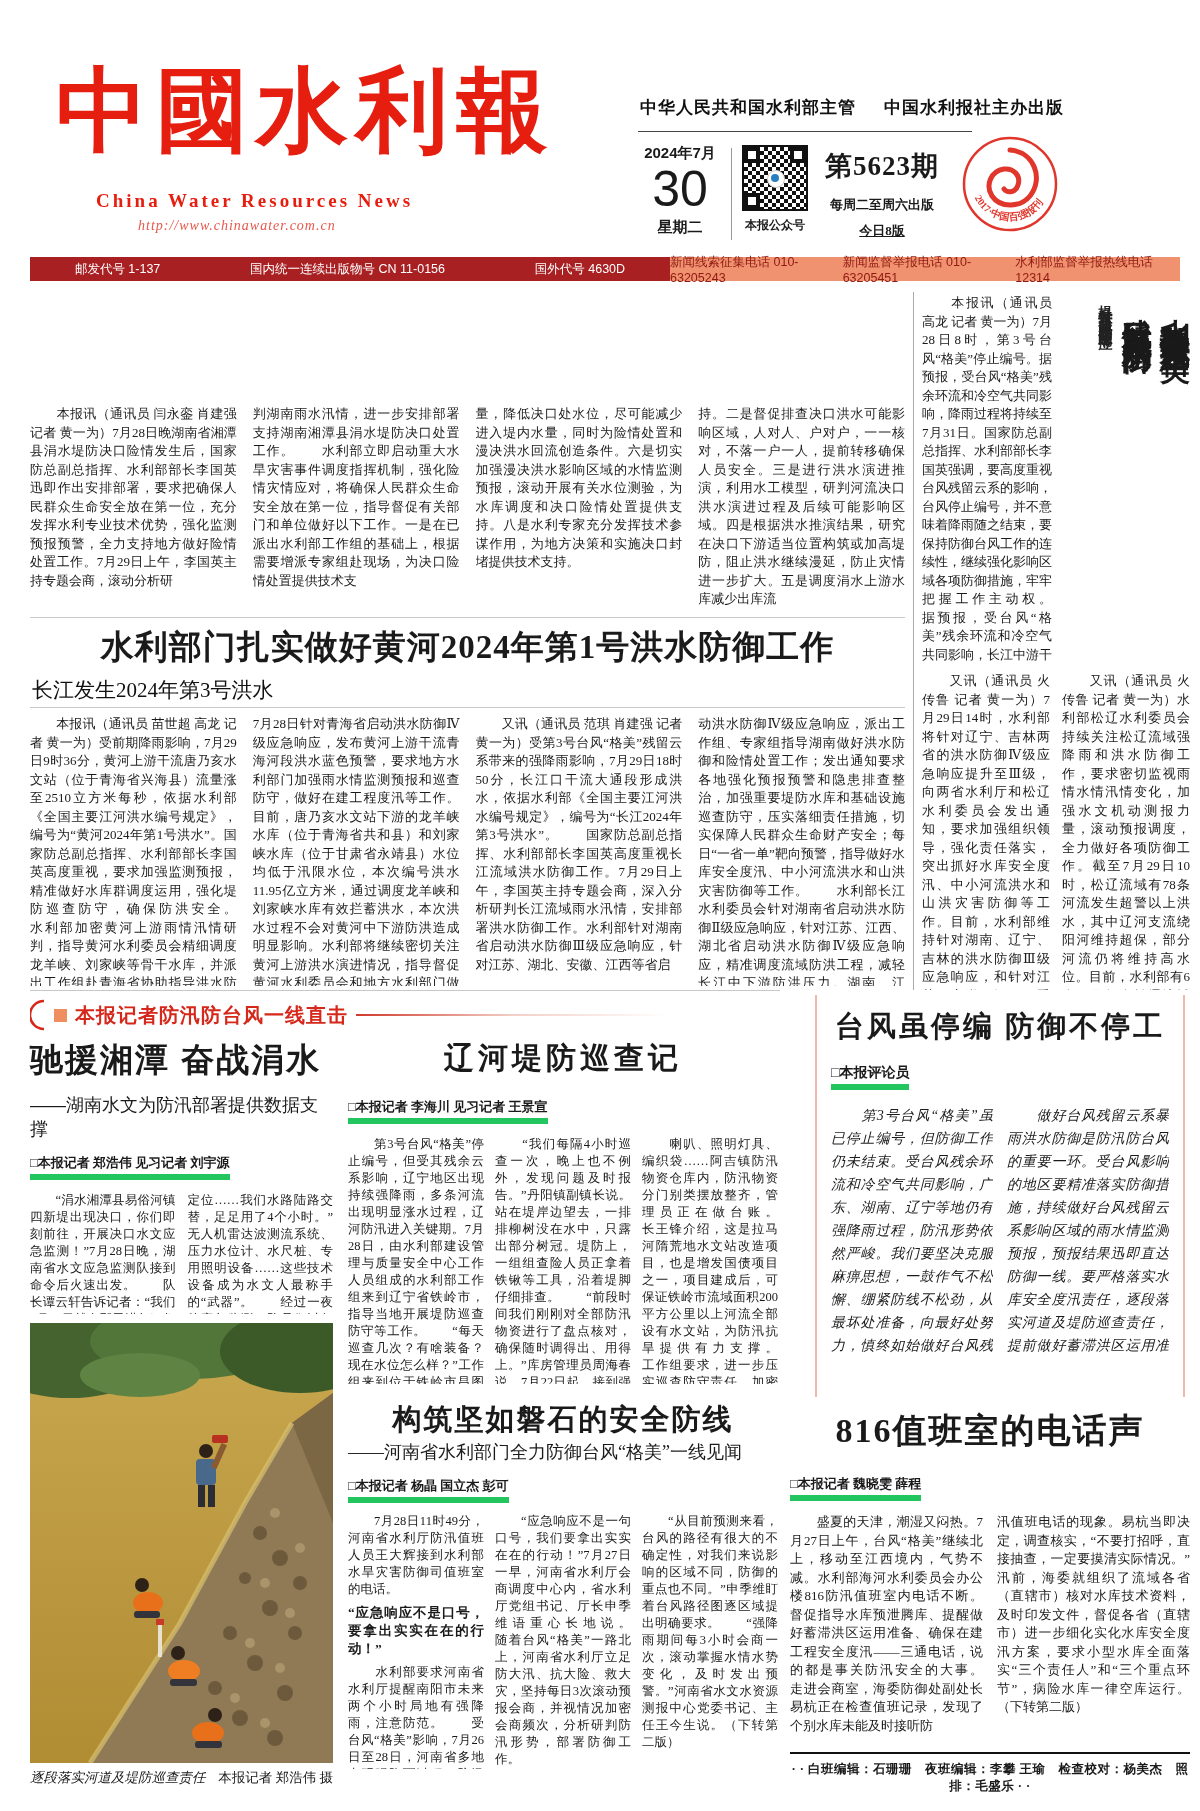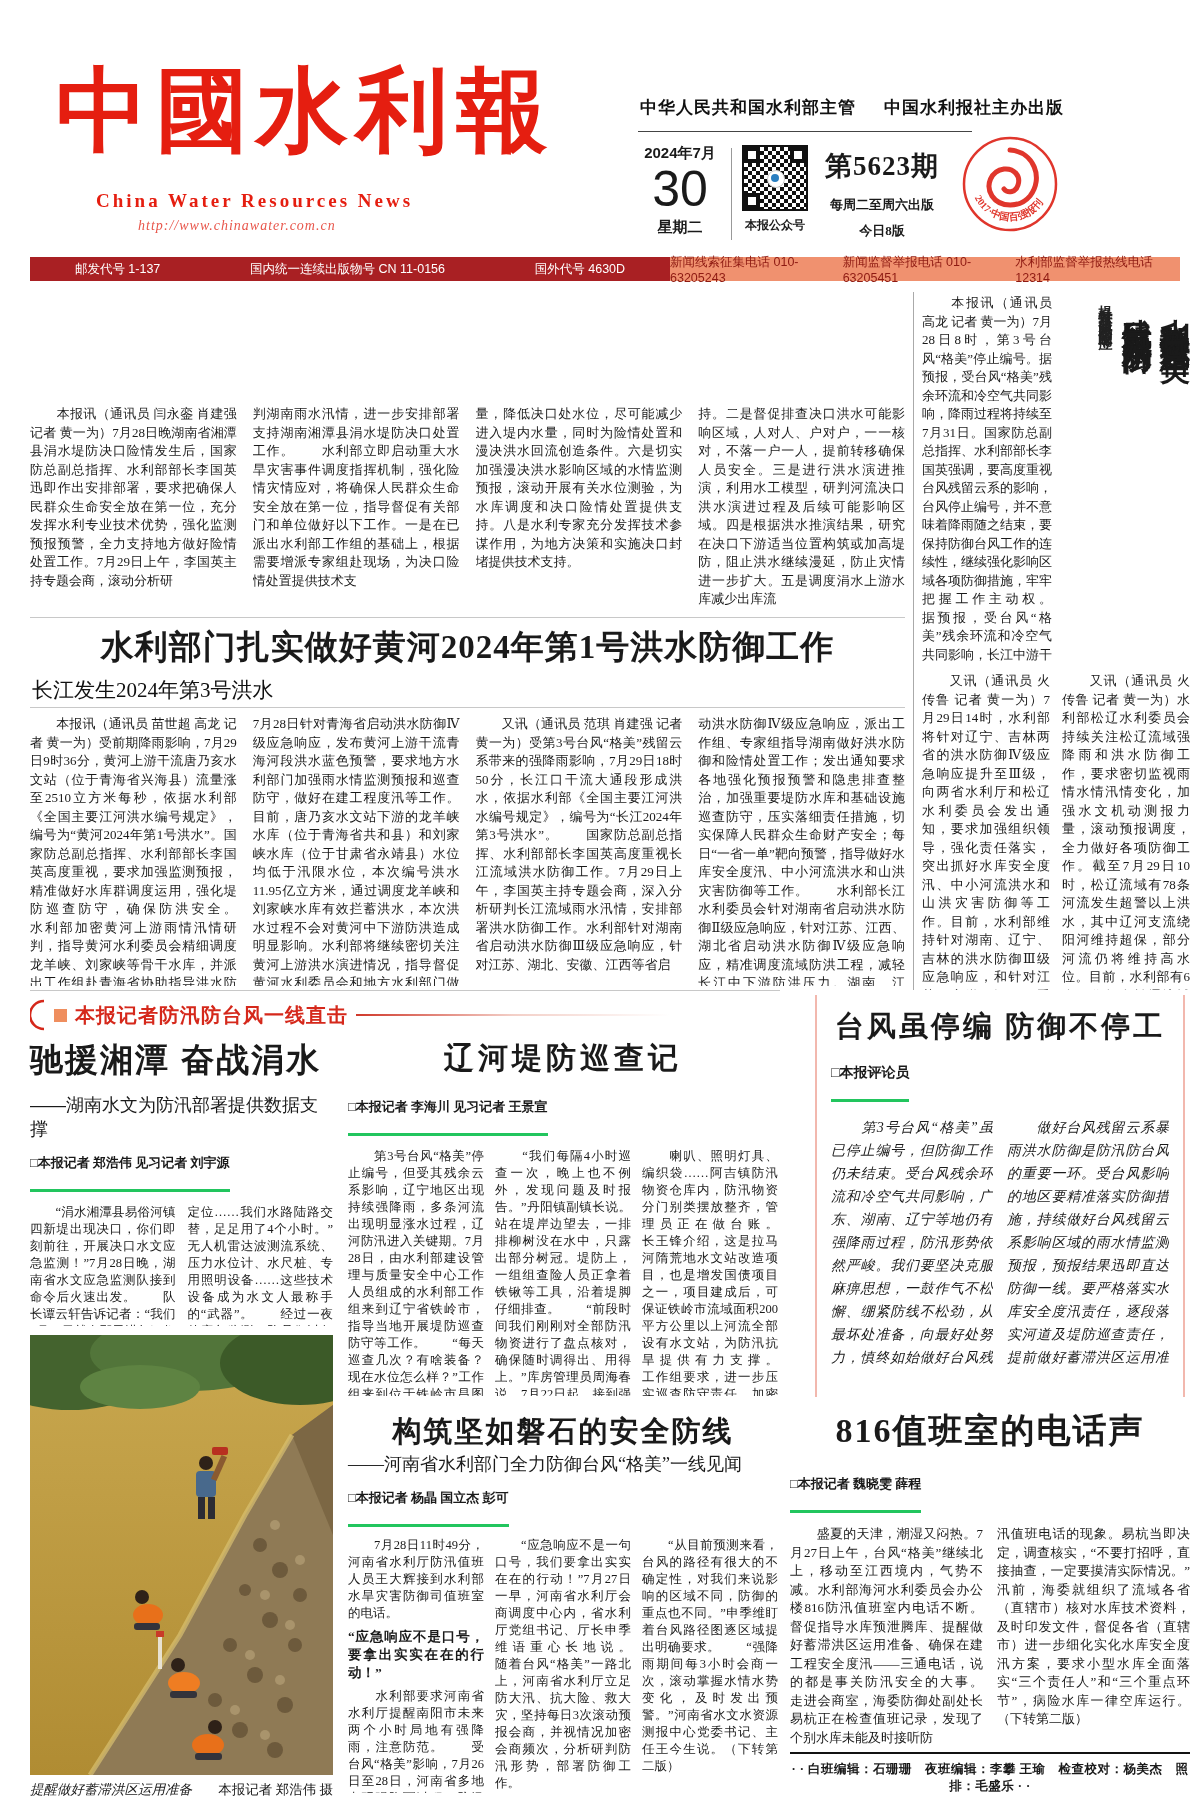--- a/index.html
+++ b/index.html
@@ -25,21 +25,21 @@
       repeating-conic-gradient(#111 0% 25%,#fff 0% 50%) 0 0/8px 8px;outline:2px solid #111;}
   .qr-f{position:absolute;width:16px;height:16px;background:#fff;border:4px solid #111;box-sizing:border-box;}
   .qr-f.tl{left:0;top:0;} .qr-f.tr{right:0;top:0;} .qr-f.bl{left:0;bottom:0;}
   .qr-c{position:absolute;left:23px;top:23px;width:16px;height:16px;border-radius:50%;
         background:#fff;border:1px solid #ccc;}
   .qr-c i{position:absolute;left:3px;top:3px;width:8px;height:8px;border-radius:50%;background:#2a7fc1;}
   .m-qr .lbl{font-size:12px;font-weight:700;margin-top:8px;font-family:"Liberation Sans",sans-serif;}
   .m-issue{left:818px;top:148px;width:128px;text-align:center;}
   .m-issue .no{font-size:27px;font-weight:900;letter-spacing:1px;}
   .m-issue .sch{font-size:13px;font-weight:700;margin-top:12px;}
-  .m-issue .pg{font-size:13px;font-weight:700;margin-top:8px;}
+  .m-issue .pg{font-size:13px;font-weight:700;margin-top:8px;text-decoration:underline;}
   .m-logo{left:960px;top:134px;width:100px;height:100px;}
   
   .infobar{left:30px;top:257px;width:1150px;height:24px;display:flex;font-family:"Liberation Sans",sans-serif;}
   .infobar .lft{width:640px;background:#a92023;color:#fff;display:flex;align-items:center;
                 justify-content:space-around;font-size:12.5px;}
   .infobar .rgt{flex:1;background:#f0916f;color:#8e1a12;display:flex;align-items:center;
                 justify-content:space-around;font-size:12.5px;font-weight:500;}
   
   .h1{left:30px;top:293px;width:875px;text-align:center;font-size:46px;line-height:1.14;
       font-weight:900;font-family:"Liberation Sans",sans-serif;letter-spacing:1px;color:#0d0d0d;}
@@ -61,22 +61,22 @@
   .vhead .s{font-size:14px;font-weight:700;letter-spacing:2px;display:block;margin-left:6px;color:#222;}
   .striprow2{left:922px;top:672px;width:268px;height:318px;gap:12px;font-size:13px;line-height:18.5px;}
   
   .botline{left:30px;top:990px;width:750px;}
   .banner{display:flex;align-items:center;gap:8px;}
   .banner1{left:30px;top:1000px;width:640px;height:30px;}
   .b-square{width:13px;height:13px;background:#ef8e5e;flex:0 0 auto;}
   .b-text{font-size:20px;font-weight:900;color:#d5281b;font-family:"Liberation Sans",sans-serif;
           letter-spacing:1px;white-space:nowrap;}
   .b-line{flex:1;height:2px;background:linear-gradient(to right,#d0392b,#f3cfc7,rgba(255,255,255,0));}
-  .byline{display:inline-block;font-size:13px;font-weight:700;border-bottom:3px solid #22c55e;
-          padding-bottom:17px;}
+  .byline{display:inline-block;font-size:13px;font-weight:700;border-bottom:6px solid #22c55e;
+          padding-bottom:2px;}
   
   .zoneA{left:30px;top:1038px;width:303px;}
   .zoneA .hl{font-size:33px;font-weight:900;font-family:"Liberation Sans",sans-serif;letter-spacing:2px;}
   .zoneA .sub{font-size:18px;font-weight:500;font-family:"Liberation Sans",sans-serif;margin-top:10px;}
   .zoneA .bywrap{margin-top:12px;text-decoration:underline;}
   .acols{margin-top:12px;height:122px;gap:12px;font-size:12.5px;line-height:17px;}
   .photo{margin-top:9px;width:303px;height:440px;display:block;}
   .caption{margin-top:6px;width:303px;display:flex;justify-content:space-between;font-size:13.5px;}
   .caption .cap{font-style:italic;}
   
@@ -284,21 +284,21 @@
       </g>
       <g>
         <circle cx="185" cy="392" r="7" fill="#2e2118"></circle>
         <ellipse cx="178" cy="410" rx="16" ry="11" fill="#e8701a"></ellipse>
         <rect x="165" y="418" width="27" height="7" rx="3" fill="#33333b"></rect>
       </g>
       <rect x="128" y="300" width="4" height="34" fill="#e8e2d2"></rect>
       <rect x="126" y="296" width="8" height="6" fill="#c93a28"></rect>
     </svg>
     <div class="caption">
-      <span class="cap">提醒做好蓄滞洪区运用准备</span>
+      <span class="cap">逐段落实河道及堤防巡查责任</span>
       <span class="credit">本报记者 郑浩伟 摄</span>
     </div>
   </div>
 
   <div class="abs zoneB">
     <div class="hl1">辽河堤防巡查记</div>
     <div class="bywrap"><span class="byline">□本报记者 李海川  见习记者 王景宣</span></div>
     <div class="cols bcols">
       <div class="col">　　第3号台风“格美”停止编号，但受其残余云系影响，辽宁地区出现持续强降雨，多条河流出现明显涨水过程，辽河防汛进入关键期。7月28日，由水利部建设管理与质量安全中心工作人员组成的水利部工作组来到辽宁省铁岭市，指导当地开展堤防巡查防守等工作。　　“每天巡查几次？有啥装备？现在水位怎么样？”工作组来到位于铁岭市昌图县的辽河干流左岸堤防，详细询问巡堤查险情况。</div>
       <div class="col">　　“我们每隔4小时巡查一次，晚上也不例外，发现问题及时报告。”丹阳镇副镇长说。　　站在堤岸边望去，一排排柳树没在水中，只露出部分树冠。堤防上，一组组查险人员正拿着铁锹等工具，沿着堤脚仔细排查。　　“前段时间我们刚刚对全部防汛物资进行了盘点核对，确保随时调得出、用得上。”库房管理员周海春说。7月22日起，接到强降雨预报后，镇里立即组织人员核对防汛物资，对低洼易涝地段进行排查，组织危险区群众转移。</div>

